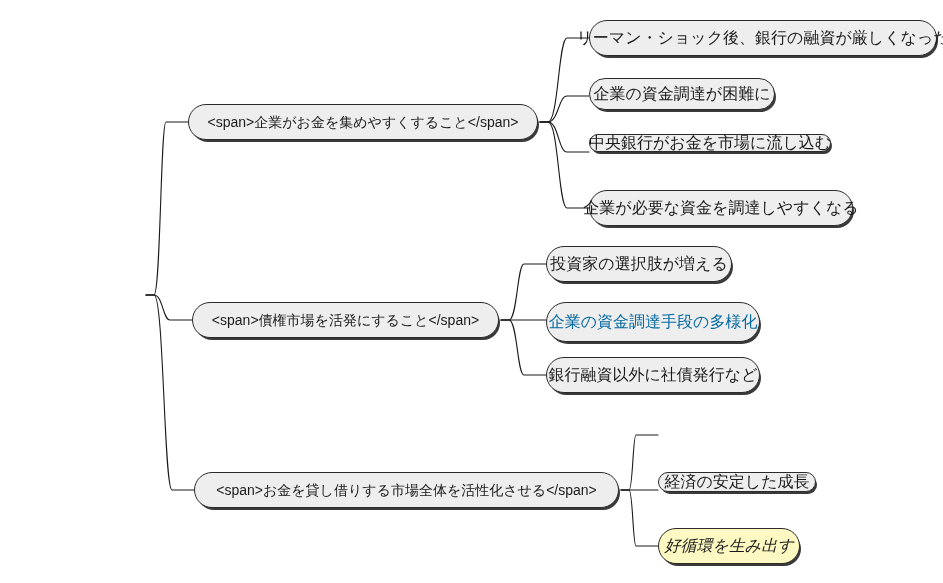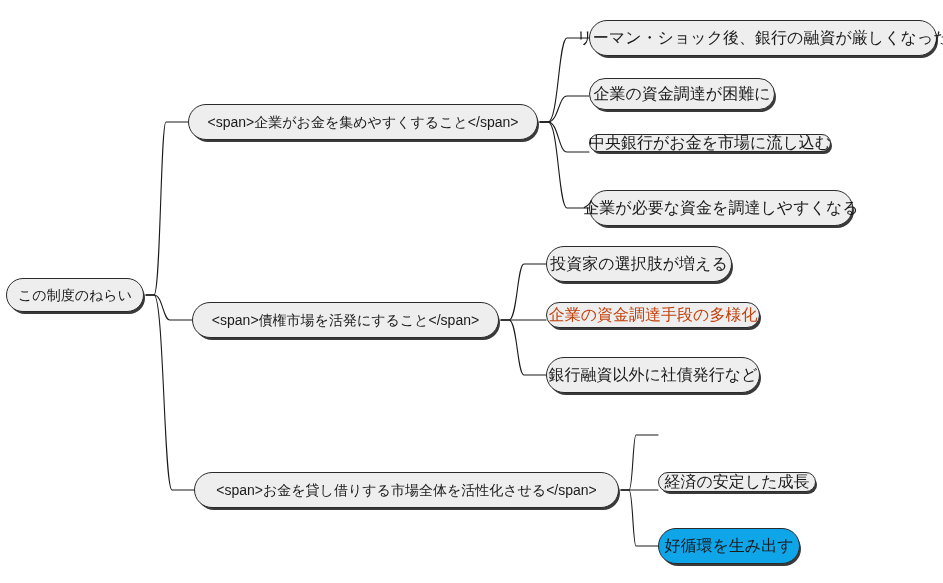--- a/index.html
+++ b/index.html
@@ -68,23 +68,20 @@
       <path d="M 540 122 L 548 122 C 558.45 122, 558.45 208, 567 208 L 589 208" fill="none" stroke="#1a1a1a" stroke-width="1.1" stroke-linecap="round"></path>
       <path d="M 146 295 L 154 295 C 162.8 295, 162.8 320, 170 320 L 192 320" fill="none" stroke="#1a1a1a" stroke-width="1.1" stroke-linecap="round"></path>
       <path d="M 501 320 L 509 320 C 517.25 320, 517.25 264, 524 264 L 546 264" fill="none" stroke="#1a1a1a" stroke-width="1.1" stroke-linecap="round"></path>
       <path d="M 501 320 L 509 320 C 517.25 320, 517.25 320, 524 320 L 546 320" fill="none" stroke="#1a1a1a" stroke-width="1.1" stroke-linecap="round"></path>
       <path d="M 501 320 L 509 320 C 517.25 320, 517.25 375, 524 375 L 546 375" fill="none" stroke="#1a1a1a" stroke-width="1.1" stroke-linecap="round"></path>
       <path d="M 146 295 L 154 295 C 163.9 295, 163.9 490, 172 490 L 194 490" fill="none" stroke="#1a1a1a" stroke-width="1.1" stroke-linecap="round"></path>
       <path d="M 621 490 L 629 490 C 632.85 490, 632.85 435, 636 435 L 658 435" fill="none" stroke="#1a1a1a" stroke-width="1.1" stroke-linecap="round"></path>
       <path d="M 621 490 L 629 490 C 632.85 490, 632.85 490, 636 490 L 658 490" fill="none" stroke="#1a1a1a" stroke-width="1.1" stroke-linecap="round"></path>
       <path d="M 621 490 L 629 490 C 632.85 490, 632.85 546, 636 546 L 658 546" fill="none" stroke="#1a1a1a" stroke-width="1.1" stroke-linecap="round"></path>
     </svg>
-<div class="node node-root" style="left: 6px; top: 278px; width: 138px; height: 34px; background: rgb(238, 238, 238); border-color: rgb(43, 43, 43); color: rgb(26, 26, 26); box-shadow: rgb(58, 58, 58) 2px 3px 0px -1px;">
-      <span class="node-label">この制度のねらい</span>
-    </div>
     <div class="node node-level2" style="left: 188px; top: 104px; width: 350px; height: 36px; background: rgb(238, 238, 238); border-color: rgb(43, 43, 43); color: rgb(26, 26, 26); box-shadow: rgb(58, 58, 58) 2px 3px 0px -1px;">
       <span class="node-label">&lt;span&gt;企業がお金を集めやすくすること&lt;/span&gt;</span>
     </div>
     <div class="node node-leaf" style="left: 589px; top: 20px; width: 348px; height: 36px; background: rgb(238, 238, 238); border-color: rgb(43, 43, 43); color: rgb(26, 26, 26); box-shadow: rgb(58, 58, 58) 2px 3px 0px -1px;">
       <span class="node-label">リーマン・ショック後、銀行の融資が厳しくなった</span>
     </div>
     <div class="node node-leaf" style="left: 589px; top: 78px; width: 186px; height: 32px; background: rgb(238, 238, 238); border-color: rgb(43, 43, 43); color: rgb(26, 26, 26); box-shadow: rgb(58, 58, 58) 2px 3px 0px -1px;">
       <span class="node-label">企業の資金調達が困難に</span>
     </div>
     <div class="node node-leaf" style="left: 589px; top: 134px; width: 242px; height: 18px; background: rgb(238, 238, 238); border-color: rgb(43, 43, 43); color: rgb(26, 26, 26); box-shadow: rgb(58, 58, 58) 2px 3px 0px -1px;">
@@ -92,28 +89,28 @@
     </div>
     <div class="node node-leaf" style="left: 589px; top: 190px; width: 264px; height: 36px; background: rgb(238, 238, 238); border-color: rgb(43, 43, 43); color: rgb(26, 26, 26); box-shadow: rgb(58, 58, 58) 2px 3px 0px -1px;">
       <span class="node-label">企業が必要な資金を調達しやすくなる</span>
     </div>
     <div class="node node-level2" style="left: 192px; top: 302px; width: 307px; height: 36px; background: rgb(238, 238, 238); border-color: rgb(43, 43, 43); color: rgb(26, 26, 26); box-shadow: rgb(58, 58, 58) 2px 3px 0px -1px;">
       <span class="node-label">&lt;span&gt;債権市場を活発にすること&lt;/span&gt;</span>
     </div>
     <div class="node node-leaf" style="left: 546px; top: 246px; width: 186px; height: 36px; background: rgb(238, 238, 238); border-color: rgb(43, 43, 43); color: rgb(26, 26, 26); box-shadow: rgb(58, 58, 58) 2px 3px 0px -1px;">
       <span class="node-label">投資家の選択肢が増える</span>
     </div>
-    <div class="node node-leaf" style="left: 546px; top: 302px; width: 214px; height: 26px; background: rgb(238, 238, 238); border-color: rgb(43, 43, 43); color: #c2410c; box-shadow: rgb(58, 58, 58) 2px 3px 0px -1px;">
+    <div class="node node-leaf" style="left: 546px; top: 302px; width: 214px; height: 40px; background: rgb(238, 238, 238); border-color: rgb(43, 43, 43); color: #0369a1; box-shadow: rgb(58, 58, 58) 2px 3px 0px -1px;">
       <span class="node-label">企業の資金調達手段の多様化</span>
     </div>
     <div class="node node-leaf" style="left: 546px; top: 357px; width: 214px; height: 36px; background: rgb(238, 238, 238); border-color: rgb(43, 43, 43); color: rgb(26, 26, 26); box-shadow: rgb(58, 58, 58) 2px 3px 0px -1px;">
       <span class="node-label">銀行融資以外に社債発行など</span>
     </div>
     <div class="node node-level2" style="left: 194px; top: 472px; width: 425px; height: 36px; background: rgb(238, 238, 238); border-color: rgb(43, 43, 43); color: rgb(26, 26, 26); box-shadow: rgb(58, 58, 58) 2px 3px 0px -1px;">
       <span class="node-label">&lt;span&gt;お金を貸し借りする市場全体を活性化させる&lt;/span&gt;</span>
     </div>
     <div class="node node-leaf" style="left: 658px; top: 472px; width: 158px; height: 20px; background: rgb(238, 238, 238); border-color: rgb(43, 43, 43); color: rgb(26, 26, 26); box-shadow: rgb(58, 58, 58) 2px 3px 0px -1px;">
       <span class="node-label">経済の安定した成長</span>
     </div>
-    <div class="node node-leaf" style="left: 658px; top: 528px; width: 142px; height: 36px; background: #0ea5e9; border-color: rgb(43, 43, 43); color: rgb(26, 26, 26); box-shadow: rgb(58, 58, 58) 2px 3px 0px -1px;">
+    <div class="node node-leaf" style="left: 658px; top: 528px; width: 142px; height: 36px; background: #fef9c3; border-color: rgb(43, 43, 43); color: rgb(26, 26, 26); box-shadow: rgb(58, 58, 58) 2px 3px 0px -1px; font-style: italic;">
       <span class="node-label">好循環を生み出す</span>
     </div>
   </div>
 
 </body></html>

